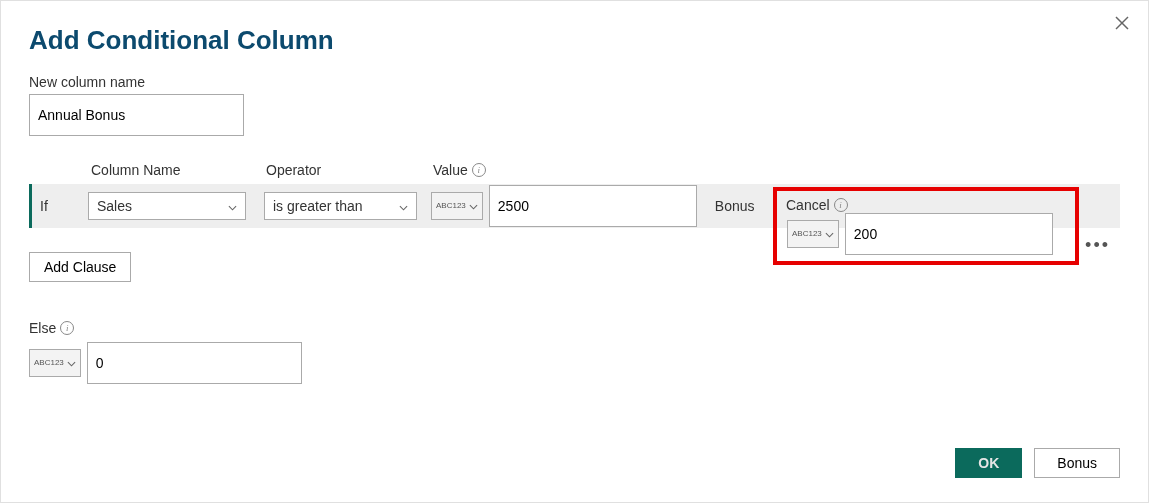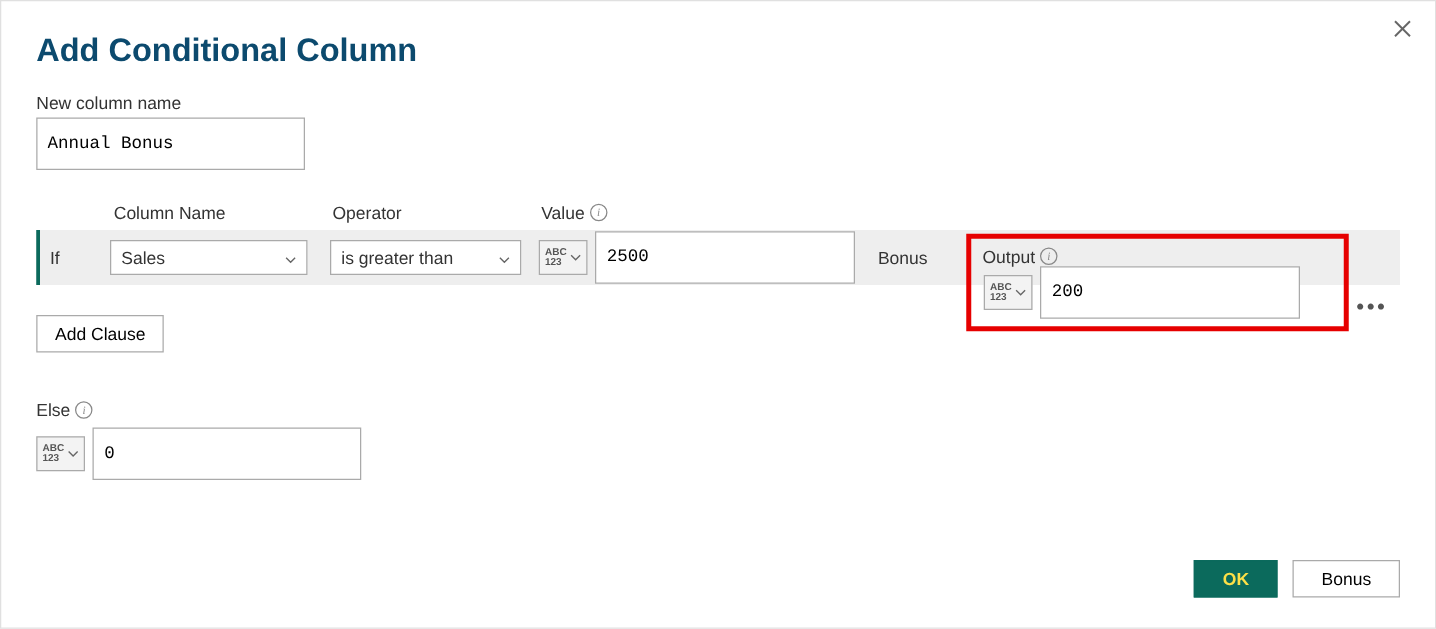--- a/index.html
+++ b/index.html
@@ -53,21 +53,21 @@
       font-size: 14px;
       color: #333;
       margin-bottom: 4px;
       display: block;
     }
     .text-input {
       border: 1px solid #aaa;
       padding: 20px 8px;
       font-size: 14px;
       height: 28px;
-      font-family: Liberation Mono, monospace;
+      font-family: Liberation Sans, sans-serif;
     }
     .colname-input {
       width: 215px;
     }
     .clause-headers {
       display: flex;
       margin-top: 26px;
       padding-left: 62px;
       gap: 0;
     }
@@ -134,26 +134,26 @@
       display: flex;
       align-items: center;
       padding: 0 4px;
       font-size: 9px;
       cursor: pointer;
       flex-direction: row;
       gap: 3px;
     }
     .type-selector .abc123 {
       display: flex;
-      flex-direction: column;
+      flex-direction: row;
       line-height: 1;
       align-items: flex-start;
       font-size: 8px;
       color: #555;
-      font-weight: 700;
+      font-weight: 400;
     }
     .type-selector .caret {
       color: #666;
       font-size: 10px;
     }
     .value-input {
       width: 208px;
       margin-left: 6px;
     }
     .then-label {
@@ -240,21 +240,21 @@
       border: 1px solid #aaa;
       padding: 6px 22px;
       font-size: 14px;
       cursor: pointer;
       font-family: inherit;
       background: #fff;
     }
     .btn-primary {
       background: #0b6a5c;
       border-color: #0b6a5c;
-      color: #fde047;
+      color: #e5e5e5;
       font-weight: 600;
     }
     .caret svg {
       width: 9px;
       height: 6px;
     }
   </style>
 </head>
 <body>
 
@@ -308,21 +308,21 @@
           </svg></span>
     </div>
 
     <input class="text-input value-input" value="2500" style="">
 
     <div class="then-label">Bonus</div>
   </div>
 
   <div class="output-highlight">
     <div class="output-hdr-abs">
-      <span>Output</span>
+      <span>Cancel</span>
       <span class="info-icon">i</span>
     </div>
     <div class="output-inner">
       <div class="type-selector">
         <div class="abc123">
           <span>ABC</span>
           <span>123</span>
         </div>
         <span class="caret"><svg viewBox="0 0 10 6">
               <path d="M1 1 L5 5 L9 1" stroke="#666" stroke-width="1.2" fill="none"></path>

